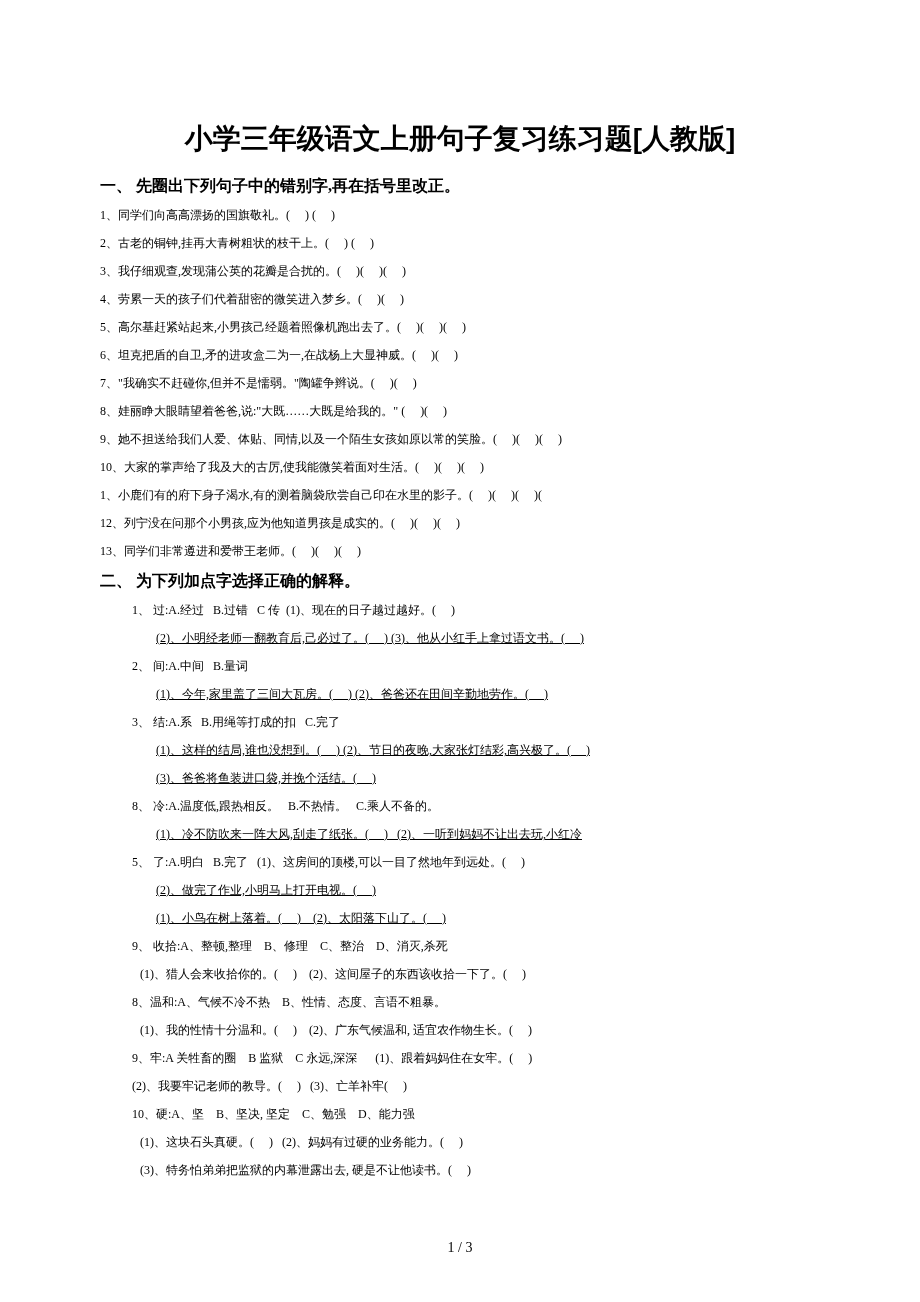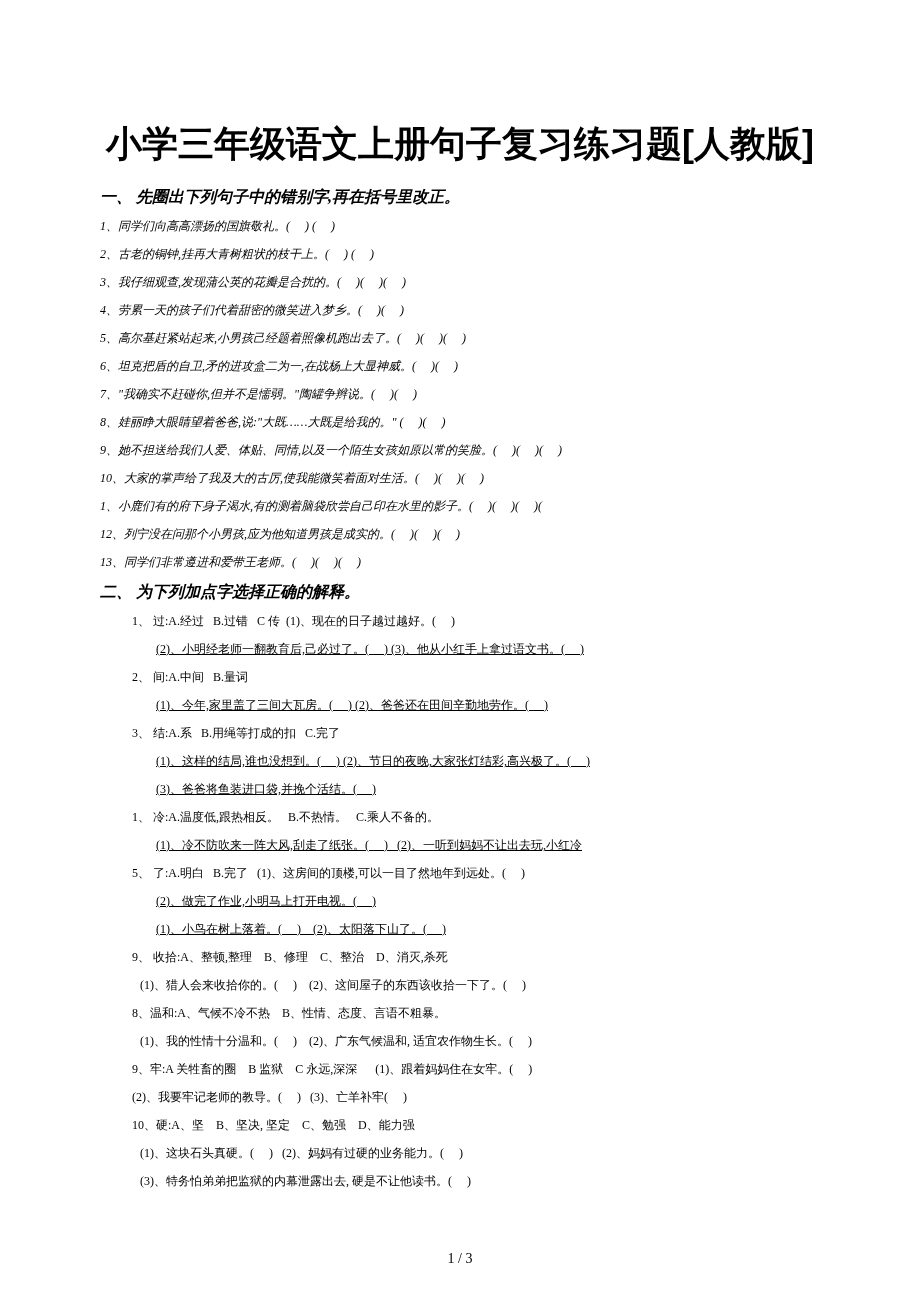--- a/index.html
+++ b/index.html
@@ -7,38 +7,38 @@
     background: #fff;
     color: #000;
     margin: 0;
     padding: 0;
     width: 920px;
   }
   .page {
     padding: 120px 100px 40px 100px;
   }
   h1 {
-    font-size: 36px;
+    font-size: 28px;
     font-weight: bold;
     text-align: center;
     margin: 0 0 18px 0;
     font-family: "SimHei", "黑体", sans-serif;
   }
   .section-head {
     font-weight: bold;
     font-size: 16px;
     margin: 6px 0 4px 0;
   }
   .line {
     font-size: 12px;
     line-height: 28px;
     margin: 0;
     white-space: pre-wrap;
   }
-  .indent0 { padding-left: 0; font-style: italic; }
+  .indent0 { padding-left: 0; }
   .indent1 { padding-left: 32px; }
   .indent2 { padding-left: 56px; text-decoration: underline; }
   .indent3 { padding-left: 40px; }
   .footer {
     text-align: center;
     font-size: 14px;
     margin-top: 56px;
   }
 </style>
 </head>
@@ -66,21 +66,21 @@
 
   <p class="section-head indent0">二、 为下列加点字选择正确的解释。</p>
   <div id="sec2">
       <p class="line indent1">1、 过:A.经过   B.过错   C 传  (1)、现在的日子越过越好。(     )</p>
       <p class="line indent2">(2)、小明经老师一翻教育后,己必过了。(     ) (3)、他从小红手上拿过语文书。(     )</p>
       <p class="line indent1">2、 间:A.中间   B.量词</p>
       <p class="line indent2">(1)、今年,家里盖了三间大瓦房。(     ) (2)、爸爸还在田间辛勤地劳作。(     )</p>
       <p class="line indent1">3、 结:A.系   B.用绳等打成的扣   C.完了</p>
       <p class="line indent2">(1)、这样的结局,谁也没想到。(     ) (2)、节日的夜晚,大家张灯结彩,高兴极了。(     )</p>
       <p class="line indent2">(3)、爸爸将鱼装进口袋,并挽个活结。(     )</p>
-      <p class="line indent1">1、 冷:A.温度低,跟热相反。   B.不热情。   C.乘人不备的。</p>
+      <p class="line indent1">8、 冷:A.温度低,跟热相反。   B.不热情。   C.乘人不备的。</p>
       <p class="line indent2">(1)、冷不防吹来一阵大风,刮走了纸张。(     )   (2)、一听到妈妈不让出去玩,小红冷</p>
       <p class="line indent1">5、 了:A.明白   B.完了   (1)、这房间的顶楼,可以一目了然地年到远处。(     )</p>
       <p class="line indent2">(2)、做完了作业,小明马上打开电视。(     )</p>
       <p class="line indent2">(1)、小鸟在树上落着。(     )    (2)、太阳落下山了。(     )</p>
       <p class="line indent1">9、 收拾:A、整顿,整理    B、修理    C、整治    D、消灭,杀死</p>
       <p class="line indent3">(1)、猎人会来收拾你的。(     )    (2)、这间屋子的东西该收拾一下了。(     )</p>
       <p class="line indent1">8、温和:A、气候不冷不热    B、性情、态度、言语不粗暴。</p>
       <p class="line indent3">(1)、我的性情十分温和。(     )    (2)、广东气候温和, 适宜农作物生长。(     )</p>
       <p class="line indent1">9、牢:A 关牲畜的圈    B 监狱    C 永远,深深      (1)、跟着妈妈住在女牢。(     )</p>
       <p class="line indent1">(2)、我要牢记老师的教导。(     )   (3)、亡羊补牢(     )</p>

